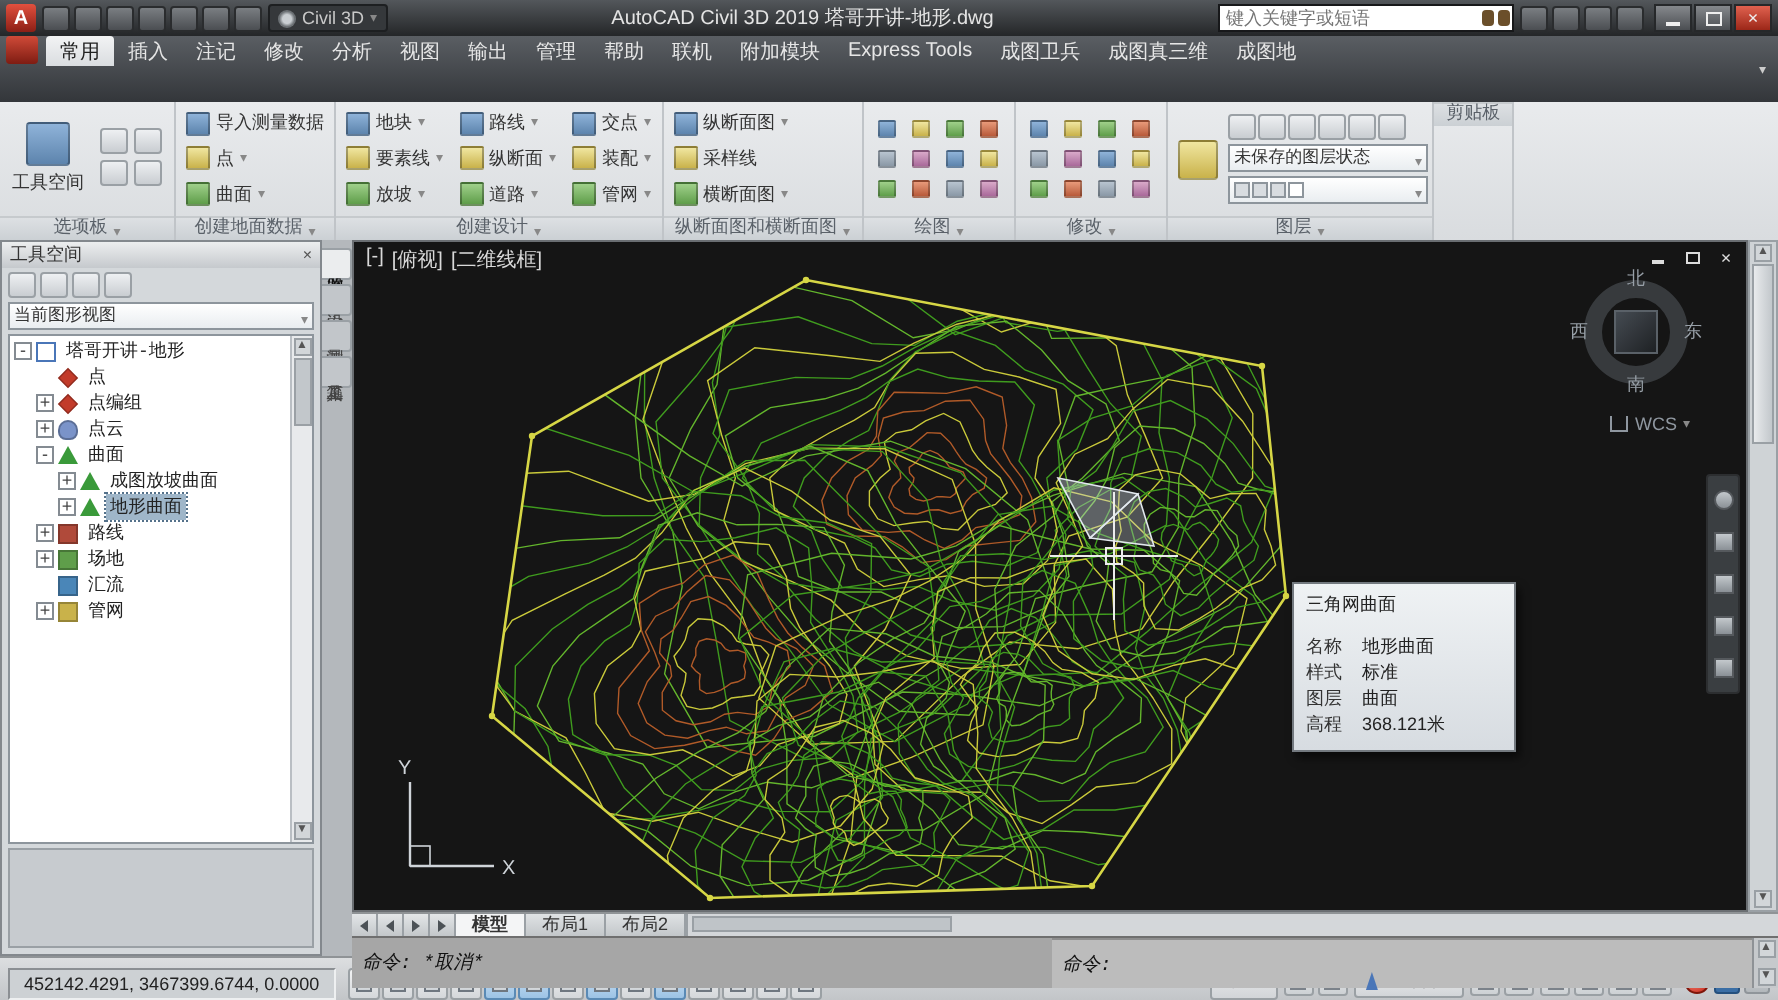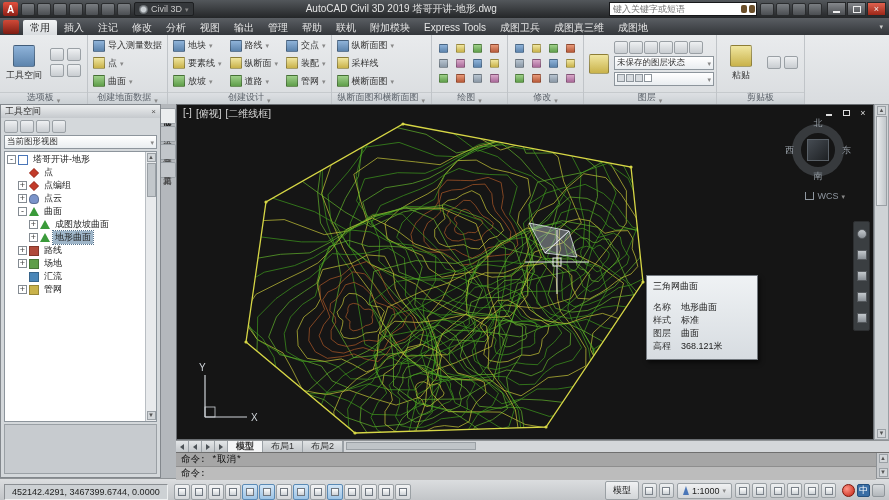--- a/index.html
+++ b/index.html
@@ -22,21 +22,21 @@
   .binoculars:before,.binoculars:after{content:"";position:absolute;top:1px;width:6px;height:8px;border-radius:2px;background:#6b4f2a;}
   .binoculars:before{left:0;} .binoculars:after{right:0;}
   .ic-group{display:flex;gap:2px;align-items:center;}
   .win-btns{display:flex;gap:1px;margin-left:2px;}
   .win-btn{width:19px;height:14px;background:linear-gradient(#85888c,#4b4e52);border:1px solid #26282a;color:#eee;display:flex;align-items:center;justify-content:center;font-size:9px;}
   .win-btn.close{background:linear-gradient(#e0614f,#9c2718);}
   .glyph-min{width:7px;height:2px;background:#eee;margin-top:5px;}
   .glyph-max{width:8px;height:7px;border:1px solid #eee;}
 
   
-  .tabrow{height:17px;background:linear-gradient(#5a5e63,#33363a);display:flex;align-items:flex-end;padding-left:2px;color:#e3e3e3;flex:none;}
+  .tabrow{height:33px;background:linear-gradient(#5a5e63,#33363a);display:flex;align-items:flex-start;padding-left:2px;color:#e3e3e3;flex:none;}
   .tabrow-tool{width:16px;height:14px;background:linear-gradient(#d04a38,#7e1c12);border-radius:2px;margin:0 4px 1px 1px;flex:none;}
   .rtab{padding:0 7px;font-size:10px;height:15px;display:flex;align-items:center;white-space:nowrap;color:#e6e6e6;}
   .rtab.active{background:linear-gradient(#f2f3f4,#dadde0);color:#222;border-radius:2px 2px 0 0;}
   .tab-min{margin-left:auto;margin-right:6px;color:#ccc;font-size:7px;align-self:center;}
 
   
   .ribbon{height:69px;background:linear-gradient(#e9ebed,#d9dcdf);display:flex;flex:none;overflow:hidden;}
   .rpanel{border-right:1px solid #c0c4c8;display:flex;flex-direction:column;flex:none;}
   .rpanel-content{flex:1;display:flex;padding:1px 2px;gap:2px;}
   .rpanel-label{height:12px;font-size:9px;color:#5a6169;background:linear-gradient(#dde0e3,#cbd0d4);border-top:1px solid #c6cacd;display:flex;align-items:flex-end;justify-content:center;gap:3px;white-space:nowrap;padding:0 6px;}
@@ -54,21 +54,21 @@
   .icon-c0{background:linear-gradient(#8fb3d9,#5d84ad);}
   .icon-c1{background:linear-gradient(#f0e6a0,#c9b24a);}
   .icon-c2{background:linear-gradient(#9fd08a,#5f9e4a);}
   .icon-c3{background:linear-gradient(#e89a7a,#b85a3a);}
   .icon-c4{background:linear-gradient(#b8c4d0,#8a98a6);}
   .icon-c5{background:linear-gradient(#d9a9c9,#a9699a);}
   .lay-left{justify-content:center;padding:0 3px;}
   .lay-big{width:20px;height:20px;border:1px solid rgba(0,0,0,.3);border-radius:2px;}
   .lay-right{width:100px;gap:2px;justify-content:center;}
   .lay-icons{display:flex;gap:1px;}
-  .combo{display:flex;align-items:center;height:14px;border:1px solid #8d959c;background:linear-gradient(#ffffff,#e9edf0);font-size:8.5px;color:#333;padding:0 2px;gap:2px;}
+  .combo{display:flex;align-items:flex-end;height:14px;border:1px solid #8d959c;background:linear-gradient(#ffffff,#e9edf0);font-size:8.5px;color:#333;padding:0 2px;gap:2px;}
   .combo .combo-text{flex:1;overflow:hidden;white-space:nowrap;}
   .chip{display:inline-block;width:8px;height:8px;background:#d8dce0;border:1px solid #8d959c;margin-right:1px;}
   .chip-color{background:#fff;}
 
   
   .main{flex:1;display:flex;min-height:0;}
 
   
   .toolspace{width:176px;display:flex;background:#a9adb1;flex:none;}
   .ts-main{flex:1;display:flex;flex-direction:column;background:#d4d8db;border:1px solid #83888d;min-width:0;}
@@ -83,21 +83,21 @@
   .expander-space{width:11px;flex:none;}
   .ti{width:10px;height:10px;margin-right:3px;flex:none;background:#9aa1a8;border:1px solid rgba(0,0,0,.25);}
   .ti.drawing-icon{background:#fff;border:1px solid #4a76b8;}
   .ti.points-icon,.ti.point-groups-icon{background:#c23b2a;transform:rotate(45deg) scale(.72);}
   .ti.point-cloud-icon{background:#7a93c9;border-radius:50% 50% 40% 40%;}
   .ti.surfaces-icon,.ti.surface-icon{width:0;height:0;background:none;border:0;border-left:5px solid transparent;border-right:5px solid transparent;border-bottom:9px solid #3a9a3a;}
   .ti.alignments-icon{background:#b04a3a;}
   .ti.sites-icon{background:#5f9e4a;}
   .ti.catchments-icon{background:#4a86b8;}
   .ti.pipe-networks-icon{background:#c9b24a;}
-  .tree-label{padding:0 2px;overflow:hidden;text-overflow:ellipsis;}
+  .tree-label{padding:0 2px;overflow:hidden;text-overflow:ellipsis;font-family:Liberation Mono, monospace;}
   .tree-row.selected .tree-label{background:#9fb6c9;outline:1px dotted #54718a;}
   .tree-scroll{width:11px;background:#e8eaec;border-left:1px solid #b9bec3;display:flex;flex-direction:column;align-items:center;padding:1px 0;flex:none;}
   .scroll-arrow{width:9px;height:9px;background:#d2d6d9;border:1px solid #9aa0a5;font-size:6px;line-height:7px;text-align:center;color:#555;flex:none;}
   .scroll-thumb{width:9px;height:34px;background:#c2c7cb;border:1px solid #9aa0a5;margin:1px 0;}
   .scroll-bottom{margin-top:auto;}
   .ts-footer{height:50px;background:#c7cbcf;margin:1px 3px 3px;border:1px solid #9aa0a5;flex:none;}
   .ts-tabs{width:15px;background:#b4b8bc;display:flex;flex-direction:column;padding-top:4px;gap:2px;flex:none;}
   .ts-vtab{writing-mode:vertical-rl;font-size:8.5px;color:#444;padding:7px 1px;background:#c2c6ca;border:1px solid #9aa0a5;border-left:0;border-radius:0 2px 2px 0;}
   .ts-vtab.active{background:#ebedee;color:#111;}
 
@@ -139,21 +139,21 @@
   .tri{width:0;height:0;border-top:3px solid transparent;border-bottom:3px solid transparent;}
   .tri-l{border-right:4px solid #4c5257;}
   .tri-r{border-left:4px solid #4c5257;}
   .ltab{padding:0 8px;font-size:9px;display:flex;align-items:center;border-right:1px solid #9aa0a5;background:linear-gradient(#dfe2e4,#c3c7ca);color:#333;white-space:nowrap;}
   .ltab.active{background:#f4f5f6;font-weight:bold;}
   .h-scroll{flex:1;background:#d4d7da;border-left:1px solid #9aa0a5;position:relative;}
   .h-thumb{position:absolute;left:2px;top:1px;height:8px;width:130px;background:#bfc4c8;border:1px solid #9aa0a5;}
 
   
   .cmd{height:26px;display:flex;flex:none;border-top:1px solid #6f6f6f;position:relative;}
-  .cmd-lines{flex:1;display:flex;flex-direction:column;min-width:0;}
+  .cmd-lines{flex:1;display:flex;flex-direction:row;min-width:0;font-style:italic;}
   .cmd-line{flex:1;display:flex;align-items:center;padding:0 5px;font-family:"Liberation Mono","DejaVu Sans Mono",monospace;font-size:9.5px;color:#111;background:#a6a6a6;white-space:nowrap;}
   .cmd-line.current{background:#bcbcbc;border-top:1px solid #8e8e8e;}
   .cmd-scroll{width:13px;background:#c6c9cc;border-left:1px solid #8e9296;display:flex;flex-direction:column;justify-content:space-between;align-items:center;padding:1px 0;flex:none;}
 
   
   .statusbar{height:22px;background:linear-gradient(#dcdee0,#c2c5c8);border-top:1px solid #8f9396;display:flex;align-items:flex-end;padding:0 4px;gap:2px;font-size:9px;color:#222;flex:none;}
   .coords{background:#cdd1d4;border:1px solid;border-color:#8b8f93 #eef0f1 #eef0f1 #8b8f93;padding:2px 7px;font-size:9px;white-space:nowrap;}
   .toggles{display:flex;gap:1px;margin-left:4px;}
   .toggle{width:16px;height:16px;border:1px solid #9aa0a4;background:linear-gradient(#f2f3f4,#d4d7da);border-radius:2px;display:flex;align-items:center;justify-content:center;}
   .toggle.on{background:linear-gradient(#d3e6f7,#9cc3e5);border-color:#5a8ab5;}
@@ -477,30 +477,20 @@
                 <span class="caret">▾</span>
               </div>
             </div>
           </div>
           <div class="rpanel-label">
             <span>图层</span>
             <span class="caret">▾</span>
           </div>
         </div>
         <div class="rpanel">
-          <div class="rpanel-content">
-            <div class="rbig">
-              <div class="rbig-icon icon-c1"></div>
-              <span class="rbig-label">粘贴</span>
-            </div>
-            <div class="pal-grid">
-              <div class="pg-ico"></div>
-              <div class="pg-ico"></div>
-            </div>
-          </div>
           <div class="rpanel-label">
             <span>剪贴板</span>
           </div>
         </div>
       </div>
   </div>
 
   <div class="main">
 
     <div class="toolspace">

